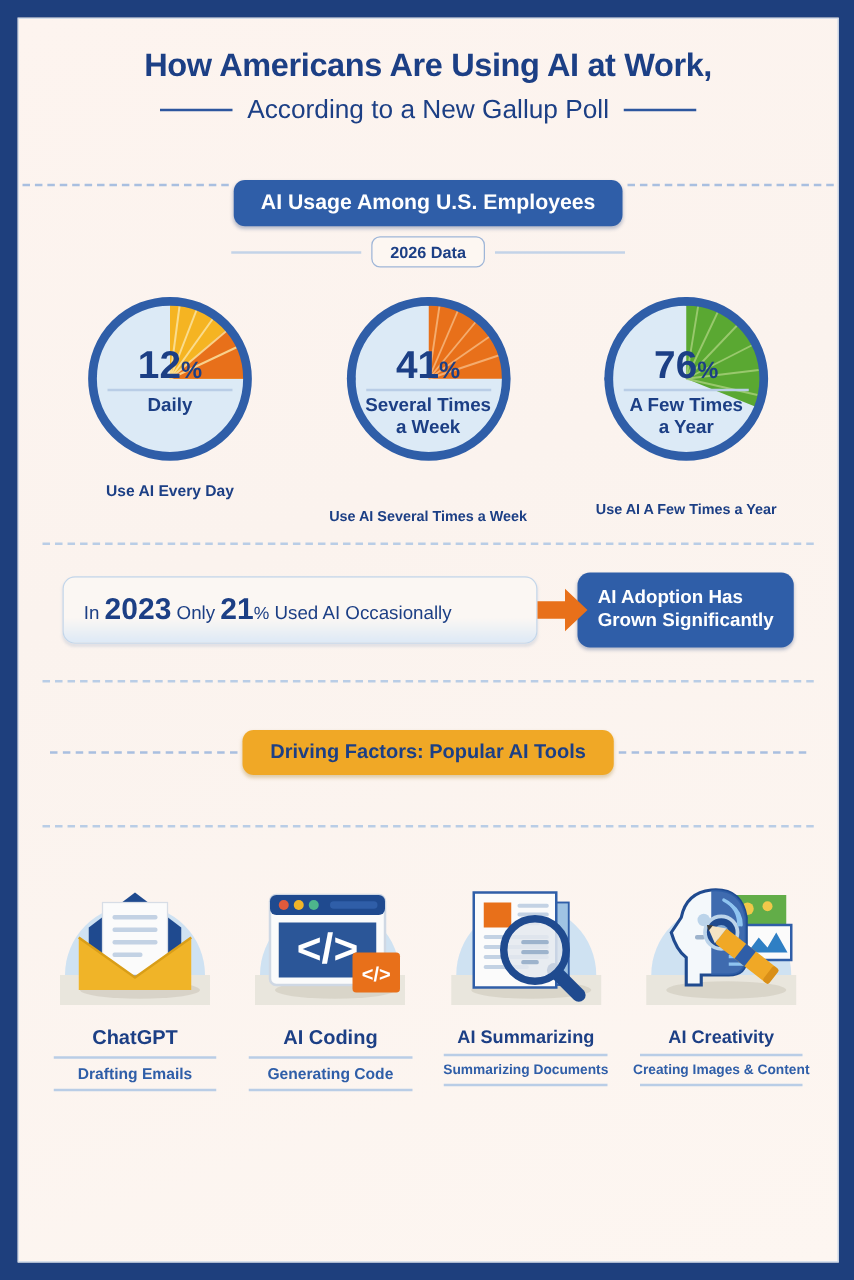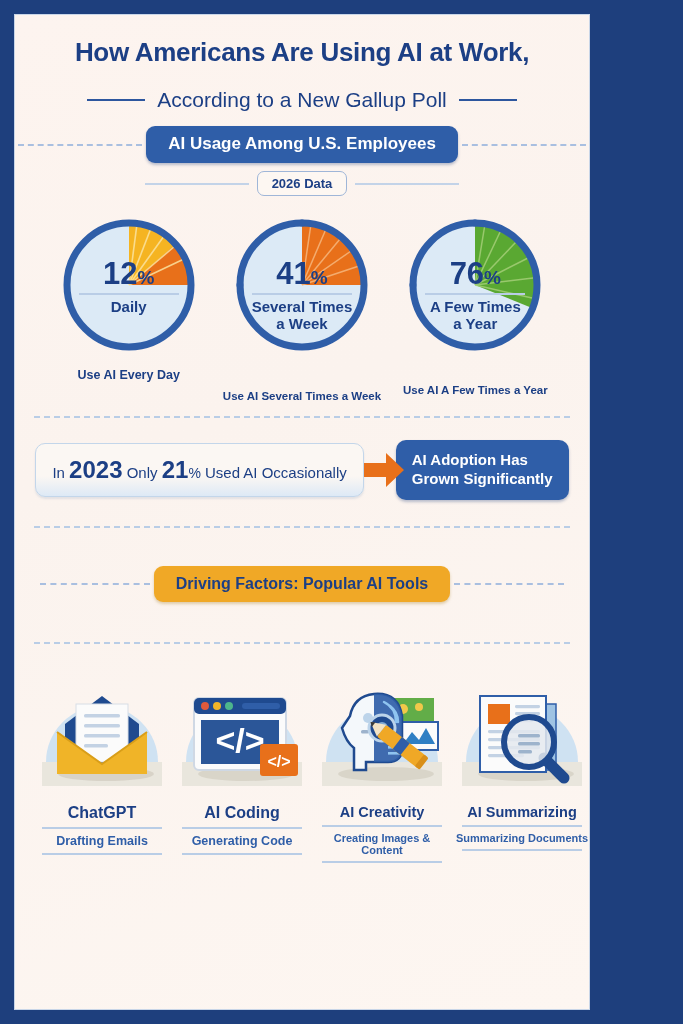--- a/index.html
+++ b/index.html
@@ -4,54 +4,55 @@
 <style>
   html,body{margin:0;padding:0;}
   body{
     width:683px;height:1024px;
     background:#1e3f7d;
     font-family:"Liberation Sans", sans-serif;
     overflow:hidden;
   }
   .frame{
     position:absolute;left:14px;top:14px;
-    width:576px;height:996px;
+    width:657px;height:996px;
     background:linear-gradient(160deg,#fdf4ef 0%,#fbf3ee 40%,#fdf6f1 100%);
     box-sizing:border-box;
     box-shadow:0 0 0 1px #c9d6e8 inset;
   }
 
   
   .title-wrap{padding-top:24px;text-align:center;}
   .title-main{
     font-size:26px;font-weight:bold;color:#1c3f85;
     letter-spacing:-0.3px;line-height:1.12;
   }
   .subtitle-row{
     display:flex;align-items:center;justify-content:center;
-    gap:12px;margin-top:21px;
+    gap:12px;margin-top:9px;
   }
   .sub-rule{width:58px;height:2px;background:#2d569e;}
   .title-sub{
     font-size:21px;color:#1c3f85;font-weight:normal;white-space:nowrap;
   }
 
   
   .badge-row{
     position:relative;display:flex;align-items:center;
     justify-content:center;margin-top:14px;
   }
   .dash-line{
     flex:1;height:0;border-top:2px dashed #a9bfe0;margin:0 4px;
   }
   .badge-blue{
     background:#2f5ea8;color:#ffffff;
     font-size:17px;font-weight:bold;
     padding:8px 22px 9px;border-radius:9px;white-space:nowrap;
     box-shadow:0 2px 3px rgba(30,60,120,.3);
+    margin-top:30px;
   }
   .year-row{
     display:flex;align-items:center;justify-content:center;
     gap:8px;margin-top:8px;
   }
   .year-rule{width:104px;height:2px;background:#c3d3e8;}
   .year-chip{
     border:1.5px solid #9fb6d8;border-radius:7px;
     background:#fdf7f2;color:#1c3f85;font-weight:bold;
     font-size:13px;padding:4px 14px;white-space:nowrap;
@@ -310,20 +311,53 @@
           <rect x="70" y="33" width="38" height="6" rx="3" fill="#2f5ea8"></rect>
           <rect x="29" y="50" width="78" height="44" fill="#2b5698"></rect>
           <text x="68" y="82" font-family="'Liberation Sans',sans-serif" font-size="34" font-weight="bold" fill="#ffffff" text-anchor="middle">&lt;/&gt;</text>
           <rect x="88" y="74" width="38" height="32" rx="3" fill="#e8701a"></rect>
           <text x="107" y="97" font-family="'Liberation Sans',sans-serif" font-size="16" font-weight="bold" fill="#ffffff" text-anchor="middle">&lt;/&gt;</text>
         </svg>
       </div>
       <div class="tool-title">AI Coding</div>
       <div class="tool-rule"></div>
       <div class="tool-sub">Generating Code</div>
+      <div class="tool-rule"></div>
+    </div>
+
+    <div class="tool-cell">
+      <div class="tool-art">
+        <svg width="140" height="128" viewBox="0 0 140 128">
+          <path d="M14 92 A56 56 0 0 1 126 92 Z" fill="#cfe2f2"></path>
+          <rect x="10" y="92" width="120" height="24" fill="#e9e6dd"></rect>
+          <ellipse cx="74" cy="104" rx="48" ry="7" fill="#cfcabd" opacity=".6"></ellipse>
+          <rect x="78" y="34" width="26" height="66" fill="#9fc3e3" stroke="#2f5ea8" stroke-width="1.5"></rect>
+          <rect x="28" y="26" width="66" height="76" fill="#fbfbfb" stroke="#2f5ea8" stroke-width="2"></rect>
+          <rect x="36" y="34" width="22" height="20" fill="#e8701a"></rect>
+          <g fill="#c3d2e4">
+            <rect x="63" y="35" width="25" height="3.2" rx="1.4"></rect>
+            <rect x="63" y="42" width="25" height="3.2" rx="1.4"></rect>
+            <rect x="63" y="49" width="18" height="3.2" rx="1.4"></rect>
+            <rect x="36" y="60" width="52" height="3.2" rx="1.4"></rect>
+            <rect x="36" y="68" width="52" height="3.2" rx="1.4"></rect>
+            <rect x="36" y="76" width="52" height="3.2" rx="1.4"></rect>
+            <rect x="36" y="84" width="36" height="3.2" rx="1.4"></rect>
+          </g>
+          <line x1="92" y1="88" x2="112" y2="108" stroke="#1f4a8f" stroke-width="11" stroke-linecap="round"></line>
+          <circle cx="77" cy="72" r="25" fill="#e4e9ee" fill-opacity=".85" stroke="#1f4a8f" stroke-width="6"></circle>
+          <g fill="#9db3cc">
+            <rect x="66" y="64" width="22" height="3.4" rx="1.5"></rect>
+            <rect x="66" y="72" width="22" height="3.4" rx="1.5"></rect>
+            <rect x="66" y="80" width="14" height="3.4" rx="1.5"></rect>
+          </g>
+        </svg>
+      </div>
+      <div class="tool-title sm">AI Summarizing</div>
+      <div class="tool-rule"></div>
+      <div class="tool-sub sm">Summarizing Documents</div>
       <div class="tool-rule"></div>
     </div>
 
     <div class="tool-cell">
       <div class="tool-art">
         <svg width="140" height="128" viewBox="0 0 140 128">
           <path d="M14 92 A56 56 0 0 1 126 92 Z" fill="#cfe2f2"></path>
           <rect x="10" y="92" width="120" height="24" fill="#e9e6dd"></rect>
           <ellipse cx="74" cy="104" rx="48" ry="7" fill="#cfcabd" opacity=".6"></ellipse>
           <rect x="80" y="28" width="42" height="32" fill="#62ad48"></rect>
@@ -353,48 +387,15 @@
             <path d="M52 78.5 L48 81.5 L52 84.5 Z" fill="#3a3a3a"></path>
             <rect x="110" y="74" width="6" height="15" rx="2" fill="#d98f18"></rect>
           </g>
         </svg>
       </div>
       <div class="tool-title sm">AI Creativity</div>
       <div class="tool-rule"></div>
       <div class="tool-sub sm">Creating Images &amp; Content</div>
       <div class="tool-rule"></div>
     </div>
-
-    <div class="tool-cell">
-      <div class="tool-art">
-        <svg width="140" height="128" viewBox="0 0 140 128">
-          <path d="M14 92 A56 56 0 0 1 126 92 Z" fill="#cfe2f2"></path>
-          <rect x="10" y="92" width="120" height="24" fill="#e9e6dd"></rect>
-          <ellipse cx="74" cy="104" rx="48" ry="7" fill="#cfcabd" opacity=".6"></ellipse>
-          <rect x="78" y="34" width="26" height="66" fill="#9fc3e3" stroke="#2f5ea8" stroke-width="1.5"></rect>
-          <rect x="28" y="26" width="66" height="76" fill="#fbfbfb" stroke="#2f5ea8" stroke-width="2"></rect>
-          <rect x="36" y="34" width="22" height="20" fill="#e8701a"></rect>
-          <g fill="#c3d2e4">
-            <rect x="63" y="35" width="25" height="3.2" rx="1.4"></rect>
-            <rect x="63" y="42" width="25" height="3.2" rx="1.4"></rect>
-            <rect x="63" y="49" width="18" height="3.2" rx="1.4"></rect>
-            <rect x="36" y="60" width="52" height="3.2" rx="1.4"></rect>
-            <rect x="36" y="68" width="52" height="3.2" rx="1.4"></rect>
-            <rect x="36" y="76" width="52" height="3.2" rx="1.4"></rect>
-            <rect x="36" y="84" width="36" height="3.2" rx="1.4"></rect>
-          </g>
-          <line x1="92" y1="88" x2="112" y2="108" stroke="#1f4a8f" stroke-width="11" stroke-linecap="round"></line>
-          <circle cx="77" cy="72" r="25" fill="#e4e9ee" fill-opacity=".85" stroke="#1f4a8f" stroke-width="6"></circle>
-          <g fill="#9db3cc">
-            <rect x="66" y="64" width="22" height="3.4" rx="1.5"></rect>
-            <rect x="66" y="72" width="22" height="3.4" rx="1.5"></rect>
-            <rect x="66" y="80" width="14" height="3.4" rx="1.5"></rect>
-          </g>
-        </svg>
-      </div>
-      <div class="tool-title sm">AI Summarizing</div>
-      <div class="tool-rule"></div>
-      <div class="tool-sub sm">Summarizing Documents</div>
-      <div class="tool-rule"></div>
-    </div>
   </div>
 
 </div>
 
 </body></html>

